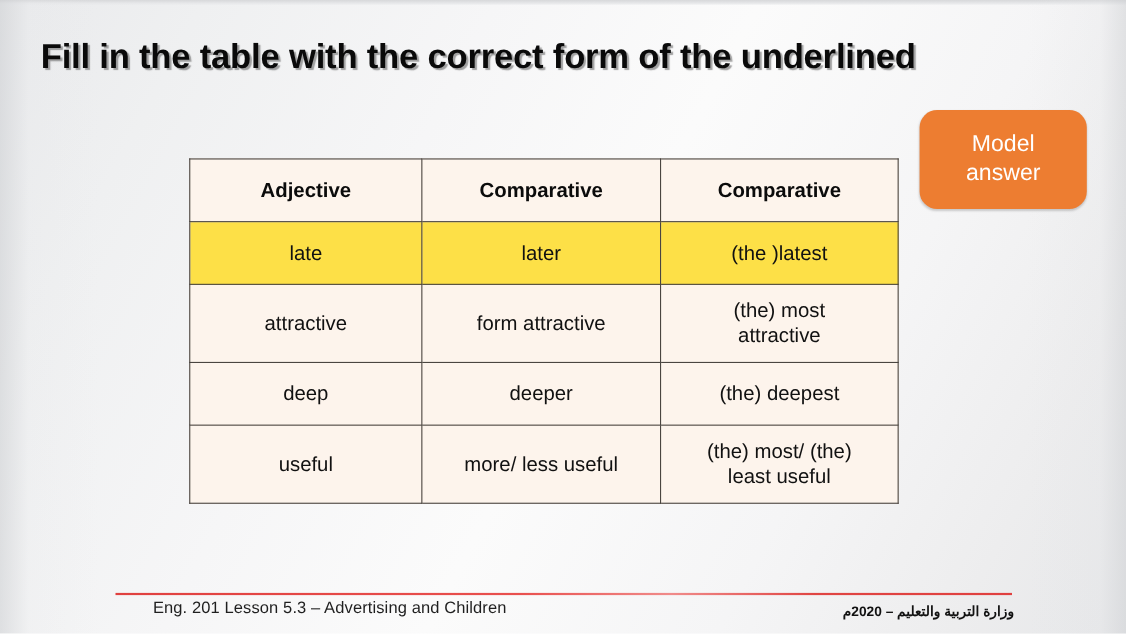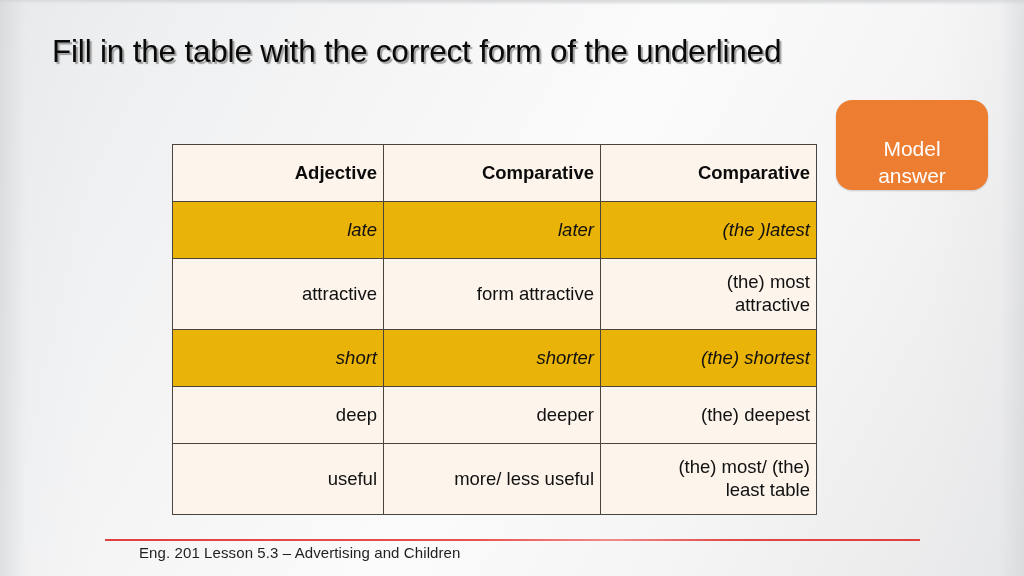--- a/index.html
+++ b/index.html
@@ -53,25 +53,25 @@
         rgba(255,255,255,0) 90px,
         rgba(255,255,255,0) calc(100% - 90px),
         rgba(228,229,231,0.22) calc(100% - 24px),
         rgba(206,208,211,0.5) 100%);
     pointer-events: none;
   }
 
   
   .title {
     position: absolute;
-    left: 52px;
+    left: 37px;
     top: 30px;
     width: 900px;
     font-size: 31.5px;
-    font-weight: normal;
+    font-weight: bold;
     line-height: 1.36;
     letter-spacing: -0.2px;
     color: #0a0a0a;
     text-shadow: 2px 2px 1px rgba(90,90,90,0.55);
     z-index: 4;
   }
   .title-line { display: block; white-space: pre; }
 
   
   .badge {
@@ -79,21 +79,21 @@
     left: 836px;
     top: 100px;
     width: 152px;
     height: 90px;
     background: #ED7D31;
     border-radius: 16px;
     box-shadow: 0 1px 2px rgba(0,0,0,0.18);
     display: flex;
     flex-direction: column;
     align-items: center;
-    justify-content: flex-end;
+    justify-content: center;
     z-index: 5;
   }
   .badge-line {
     display: block;
     color: #ffffff;
     font-size: 21px;
     line-height: 1.28;
     text-align: center;
     white-space: pre;
   }
@@ -112,37 +112,37 @@
     table-layout: fixed;
     background: #FDF4EC;
   }
   table.forms col.c-adj  { width: 211px; }
   table.forms col.c-comp { width: 217px; }
   table.forms col.c-sup  { width: 216px; }
 
   table.forms th,
   table.forms td {
     border: 1.3px solid #4a4540;
-    text-align: right;
+    text-align: center;
     vertical-align: middle;
     padding: 6px 6px;
     font-size: 18.5px;
     line-height: 1.22;
     color: #111111;
     white-space: pre-line;
   }
   table.forms th {
     font-weight: bold;
     font-size: 18.5px;
     height: 44px;
     background: #FDF4EC;
     color: #0b0b0b;
   }
   
-  tr.row-shade td { background: #eab308; font-style: italic; }
+  tr.row-shade td { background: #fde047; }
   tr.row-plain td { background: #FDF4EC; }
 
   
   tr.r0 td { height: 44px; }
   tr.r1 td { height: 58px; }
   tr.r2 td { height: 44px; }
   tr.r3 td { height: 44px; margin-top: 35px; }
   tr.r4 td { height: 44px; }
   tr.r5 td { height: 58px; }
 
@@ -221,40 +221,36 @@
           <td class="t-red">(the )latest</td>
         </tr>
 
         <tr class="row-plain r1">
           <td class="t-dark">attractive</td>
           <td class="t-green">form attractive</td>
           <td class="t-green">(the) most
 attractive</td>
         </tr>
 
-        <tr class="row-shade r2">
-          <td class="t-dark">short</td>
-          <td class="t-green">shorter</td>
-          <td class="t-green">(the) shortest</td>
-        </tr>
 
         <tr class="row-plain r3">
           <td class="t-dark">deep</td>
           <td class="t-green">deeper</td>
           <td class="t-green">(the)  deepest</td>
         </tr>
 
 
         <tr class="row-plain r5">
           <td class="t-dark">useful</td>
           <td class="t-green">more/ less useful</td>
           <td class="t-green">(the) most/ (the)
-least table</td>
+least useful</td>
         </tr>
 
       </tbody>
     </table>
   </div>
 
   <div class="footer-rule"></div>
   <div class="footer-left">Eng. 201 Lesson 5.3 – Advertising and Children</div>
+  <div class="footer-right">وزارة التربية والتعليم – 2020م</div>
 
 </div>
 
 </body></html>

